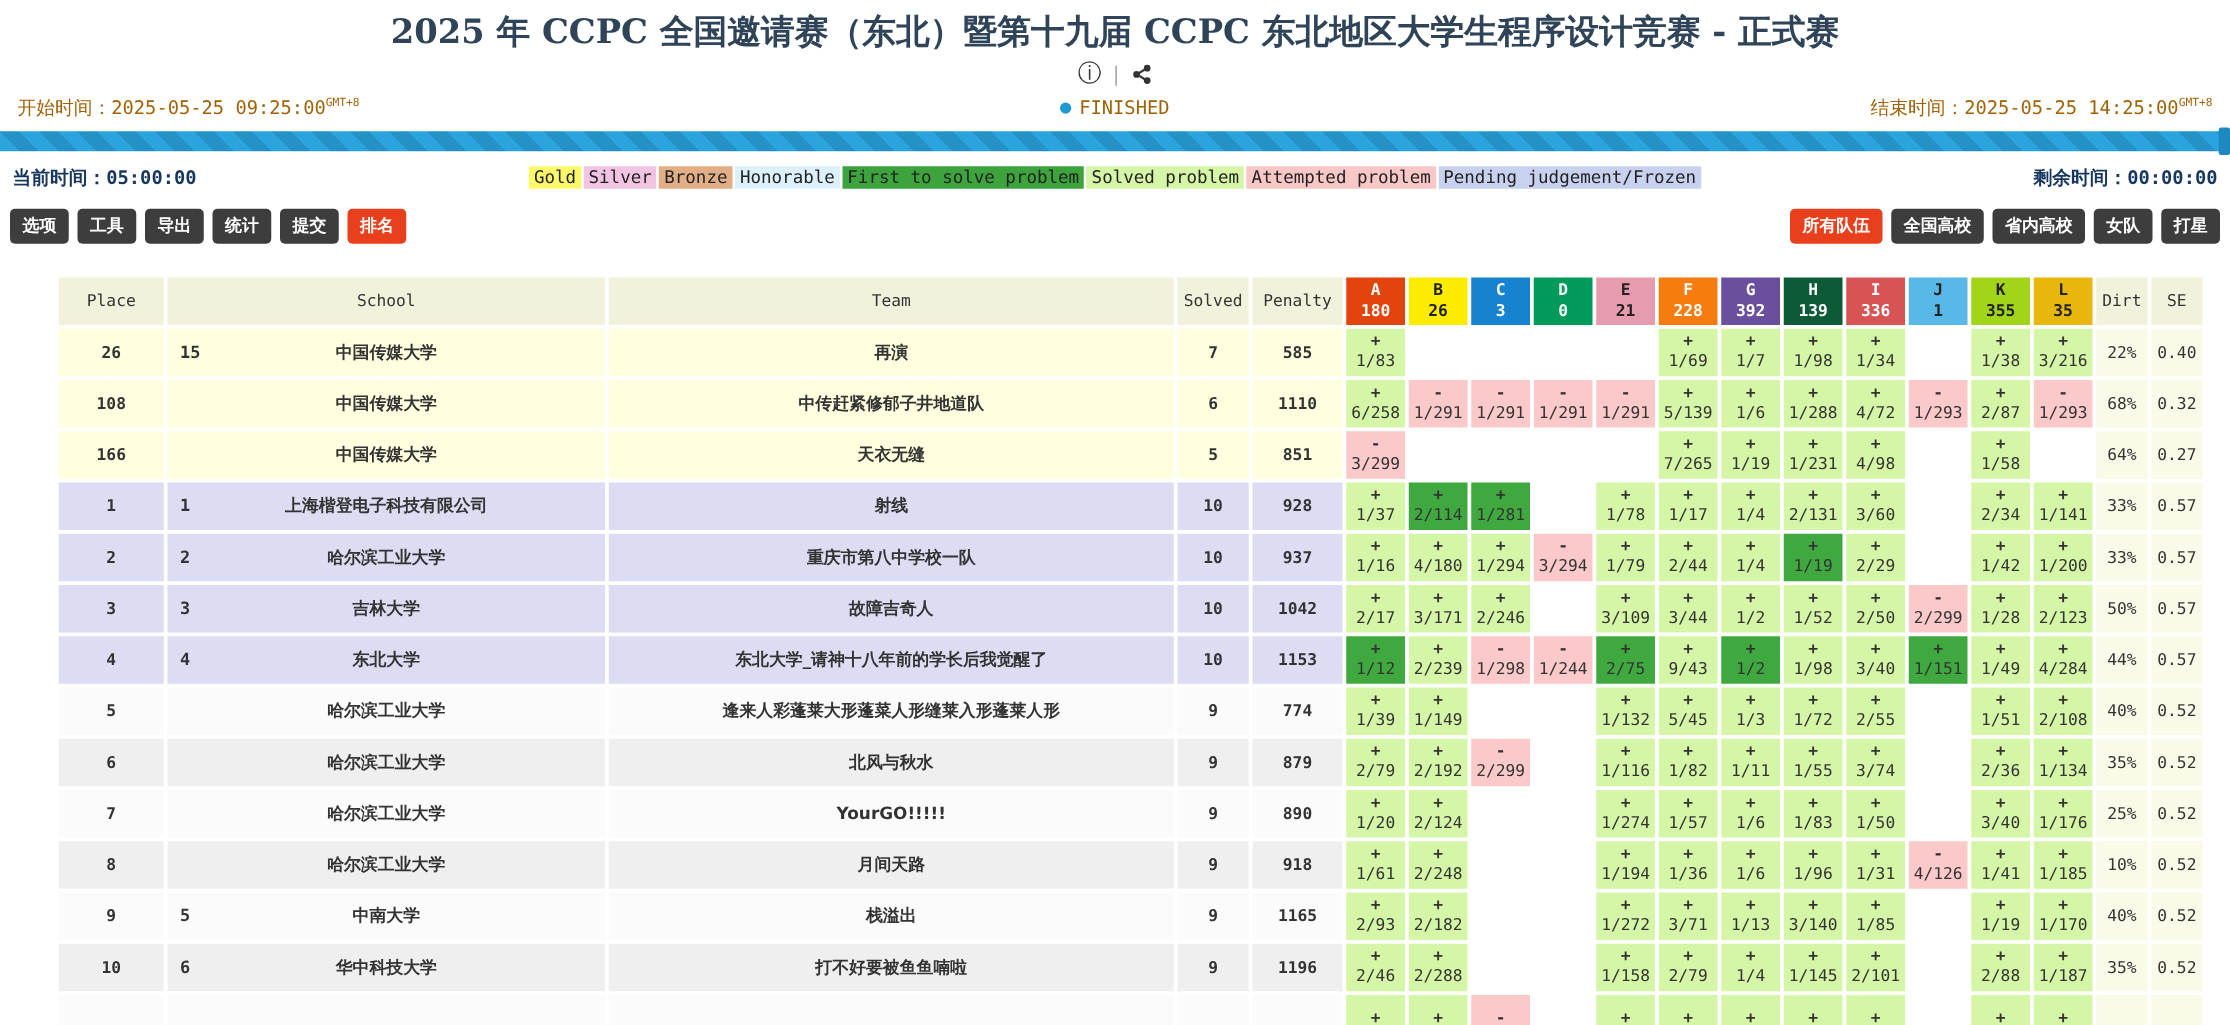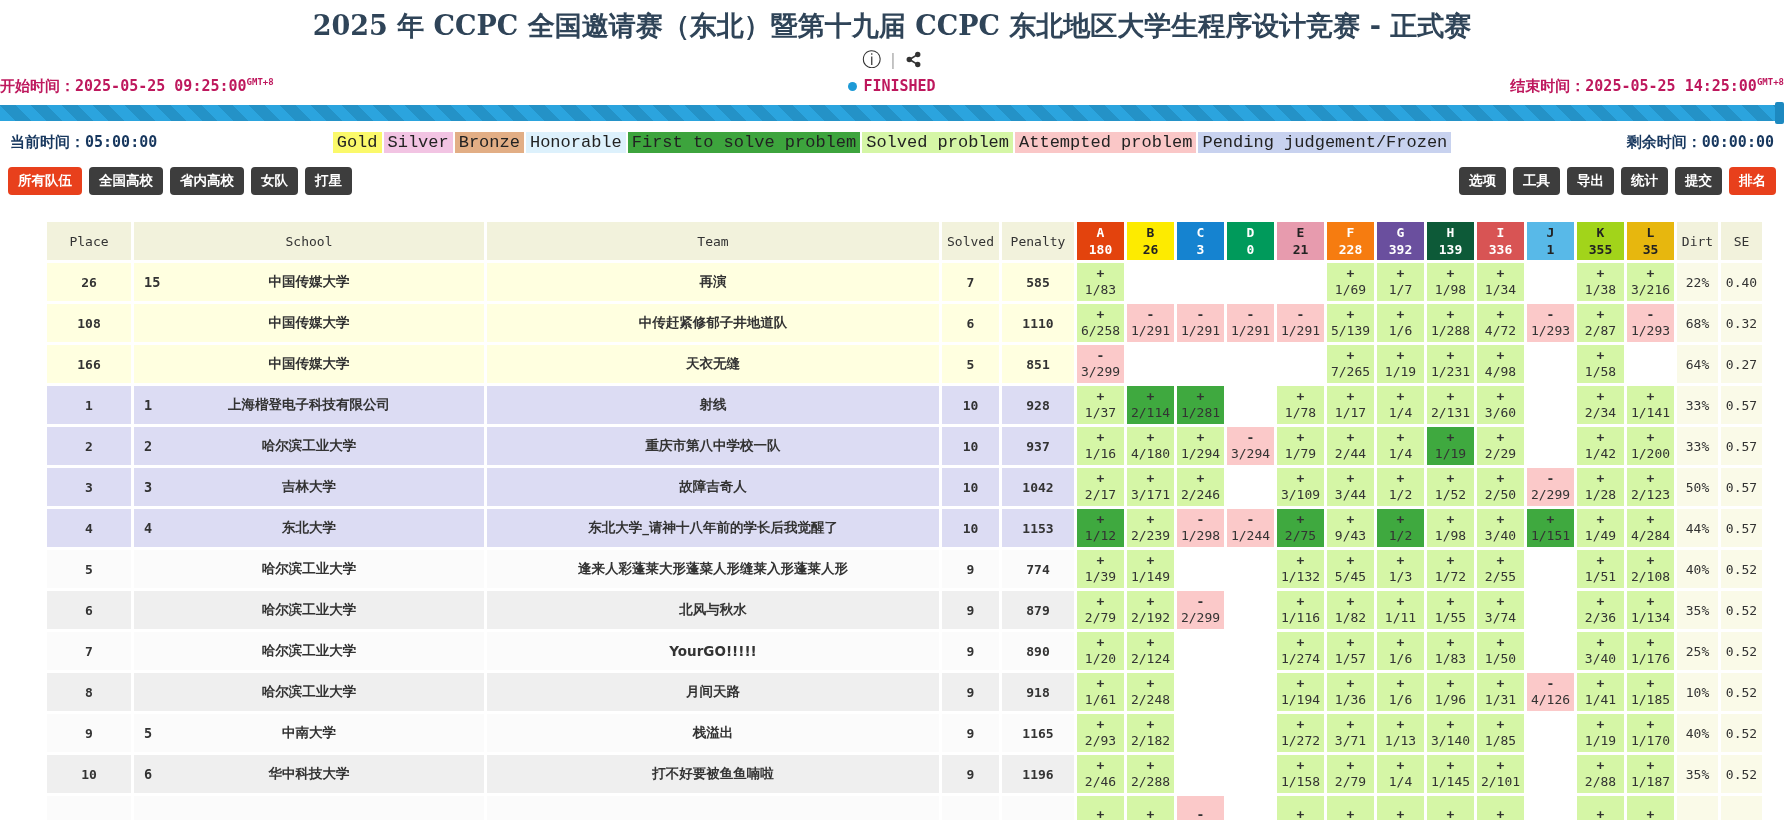--- a/index.html
+++ b/index.html
@@ -1,31 +1,31 @@
 <!DOCTYPE html>
 <html style="--solved: #d5f6a6; --fts: #3fa93f; --attempted: #fbc9c9; --cream: #fafae8; --headercream: #f2f2dc;"><head>
 <meta charset="utf-8">
 <style>
   html,body{margin:0;padding:0;background:#fff;}
   body{width:1784px;height:820px;overflow:hidden;font-family:"DejaVu Sans","Liberation Sans",sans-serif;color:#333;}
   .title{text-align:center;font-family:"DejaVu Serif","Liberation Serif",serif;font-weight:bold;font-size:27px;color:#2f4458;padding-top:8px;line-height:36px;}
   .iconrow{display:flex;justify-content:center;align-items:center;gap:9px;height:26px;margin-top:2px;color:#333;}
   .info-i{font-size:19px;line-height:19px;cursor:pointer;}
   .sep{color:#aaa;font-size:16px;}
-  .timesrow{display:flex;justify-content:space-between;align-items:center;padding:0 0;margin-top:2px;height:24px;
-    font-family:"DejaVu Sans Mono","Liberation Mono",monospace;font-weight:bold;font-size:15px;color:#be185d;}
+  .timesrow{display:flex;justify-content:space-between;align-items:center;padding:0 14px;margin-top:2px;height:24px;
+    font-family:"DejaVu Sans Mono","Liberation Mono",monospace;font-weight:normal;font-size:15px;color:#a16207;}
   .timesrow sup{font-size:9px;}
   .state{display:flex;align-items:center;gap:6px;}
   .dot{width:9px;height:9px;border-radius:50%;display:inline-block;}
   .progress{position:relative;height:16px;margin-top:7px;}
   .cap{position:absolute;right:0;top:-3px;width:9px;height:22px;border-radius:2px;}
   .midbar{display:flex;justify-content:space-between;align-items:center;padding:0 10px;margin-top:10px;height:22px;
     font-family:"DejaVu Sans Mono","Liberation Mono",monospace;font-weight:bold;font-size:15px;color:#17375e;}
   .legend{display:flex;gap:2px;font-weight:normal;}
-  .chip{font-size:17px;padding:1px 4px;color:#222;white-space:nowrap;font-family:Liberation Mono, monospace;}
+  .chip{font-size:14px;padding:1px 4px;color:#222;white-space:nowrap;}
   .btnrow{display:flex;justify-content:space-between;align-items:center;padding:0 8px;margin-top:13px;height:30px;}
   .btngroup{display:flex;gap:7px;}
   .btn{background:#3d3d3d;color:#fff;font-weight:bold;font-size:13.5px;padding:5px 10px;border-radius:4px;border:none;cursor:pointer;font-family:"DejaVu Sans","Liberation Sans",sans-serif;white-space:nowrap;}
   .btn.active{background:#e8401c;}
   table.board{border-collapse:separate;border-spacing:3px;table-layout:fixed;margin:23px 0 0 44px;
     font-family:"DejaVu Sans Mono","Liberation Mono",monospace;font-size:13px;color:#333;}
   table.board td,table.board th{height:38px;text-align:center;vertical-align:middle;padding:0;overflow:hidden;white-space:nowrap;}
   .w-place{width:84px}.w-school{width:350px}.w-team{width:452px}.w-solved{width:57px}.w-pen{width:72px}.w-prob{width:47px}.w-dirt{width:41px}.w-se{width:41px}
   th.head{background:var(--headercream);font-weight:normal;}
   th.phead{font-weight:bold;line-height:17px;}
@@ -82,33 +82,33 @@
       <span class="chip" style="background: rgb(61, 164, 61);">First to solve problem</span>
       <span class="chip" style="background: rgb(213, 246, 166);">Solved problem</span>
       <span class="chip" style="background: rgb(250, 199, 199);">Attempted problem</span>
       <span class="chip" style="background: rgb(200, 210, 239);">Pending judgement/Frozen</span>
     </span>
   <span><span>剩余时间：</span><span>00:00:00</span></span>
 </div>
 
 <div class="btnrow">
   <div class="btngroup">
-      <button class="btn active">所有队伍</button>
-      <button class="btn">全国高校</button>
-      <button class="btn">省内高校</button>
-      <button class="btn">女队</button>
-      <button class="btn">打星</button>
-    </div>
-  <div class="btngroup">
       <button class="btn">选项</button>
       <button class="btn">工具</button>
       <button class="btn">导出</button>
       <button class="btn">统计</button>
       <button class="btn">提交</button>
       <button class="btn active">排名</button>
+    </div>
+  <div class="btngroup">
+      <button class="btn active">所有队伍</button>
+      <button class="btn">全国高校</button>
+      <button class="btn">省内高校</button>
+      <button class="btn">女队</button>
+      <button class="btn">打星</button>
     </div>
 </div>
 
 <table class="board">
   <thead>
       <tr>
         <th class="head w-place">Place</th>
         <th class="head w-school">School</th>
         <th class="head w-team">Team</th>
         <th class="head w-solved">Solved</th>

